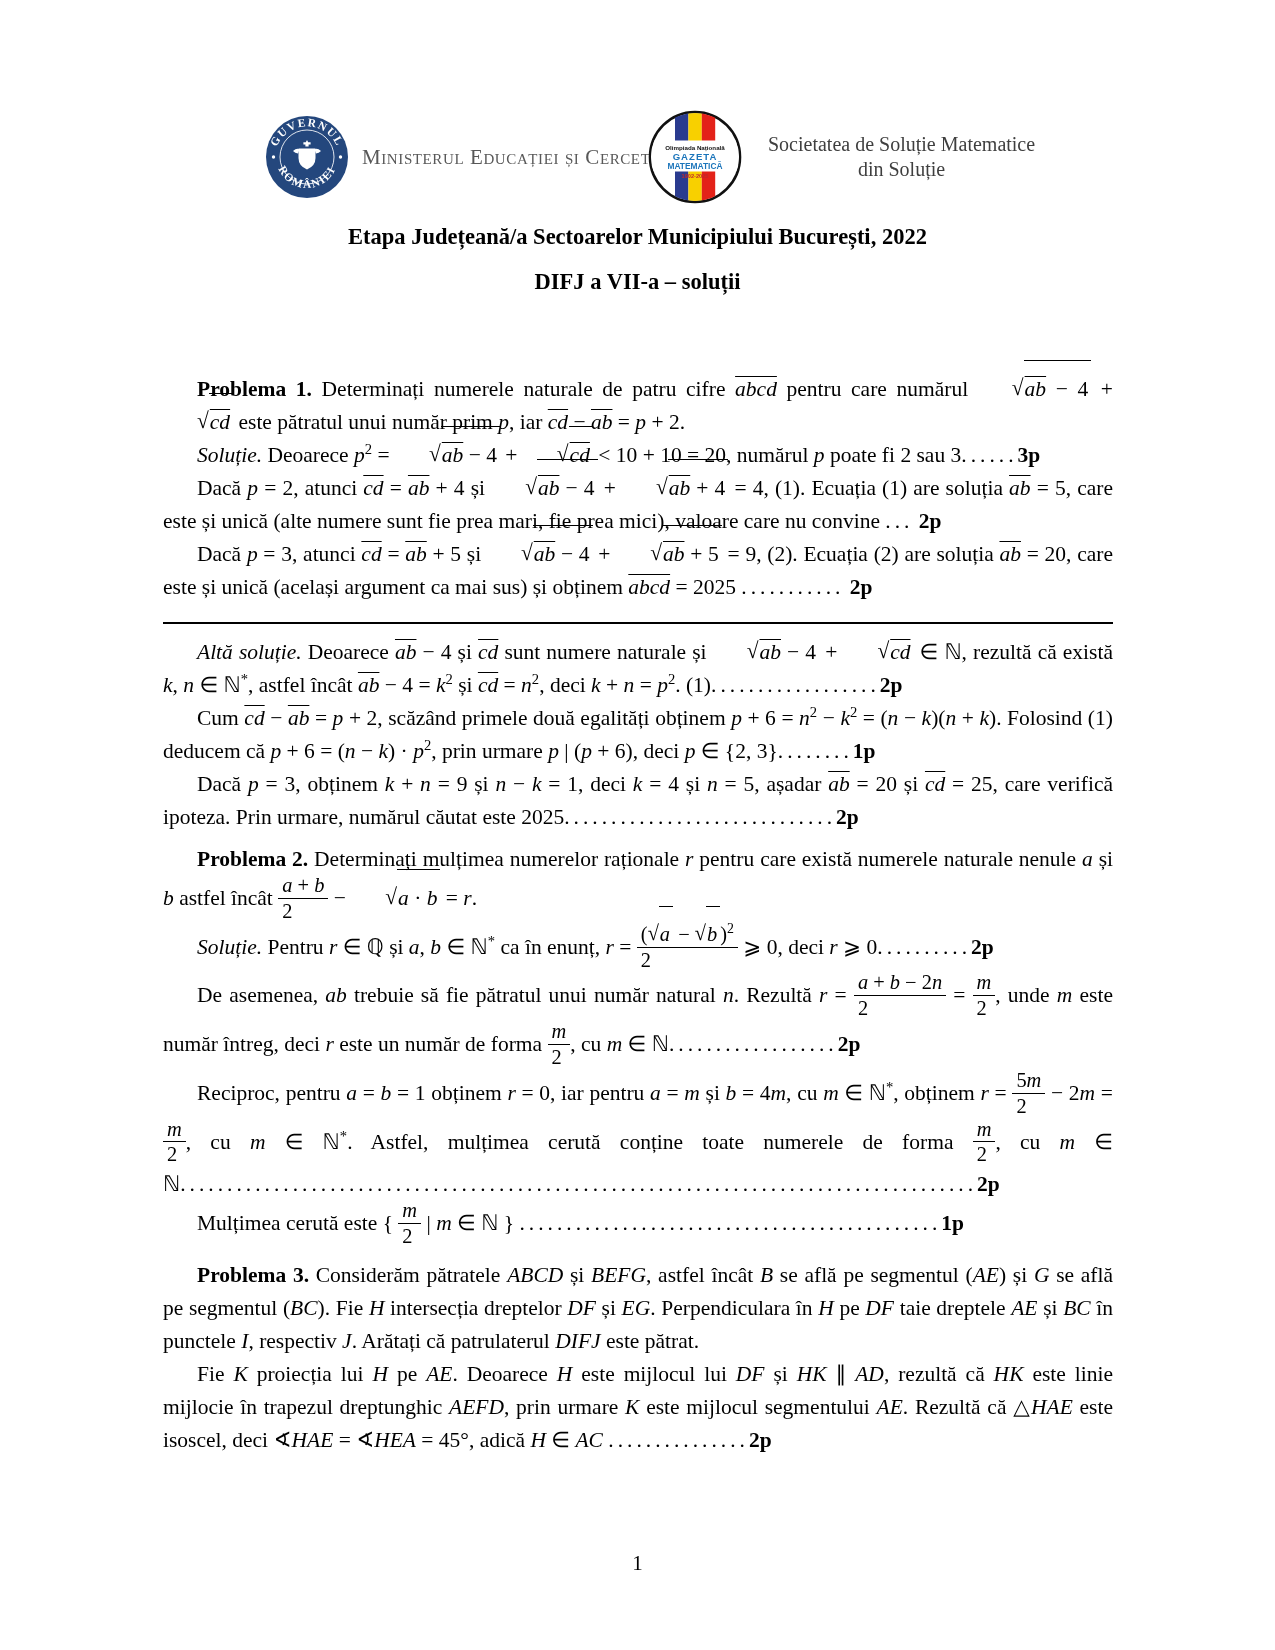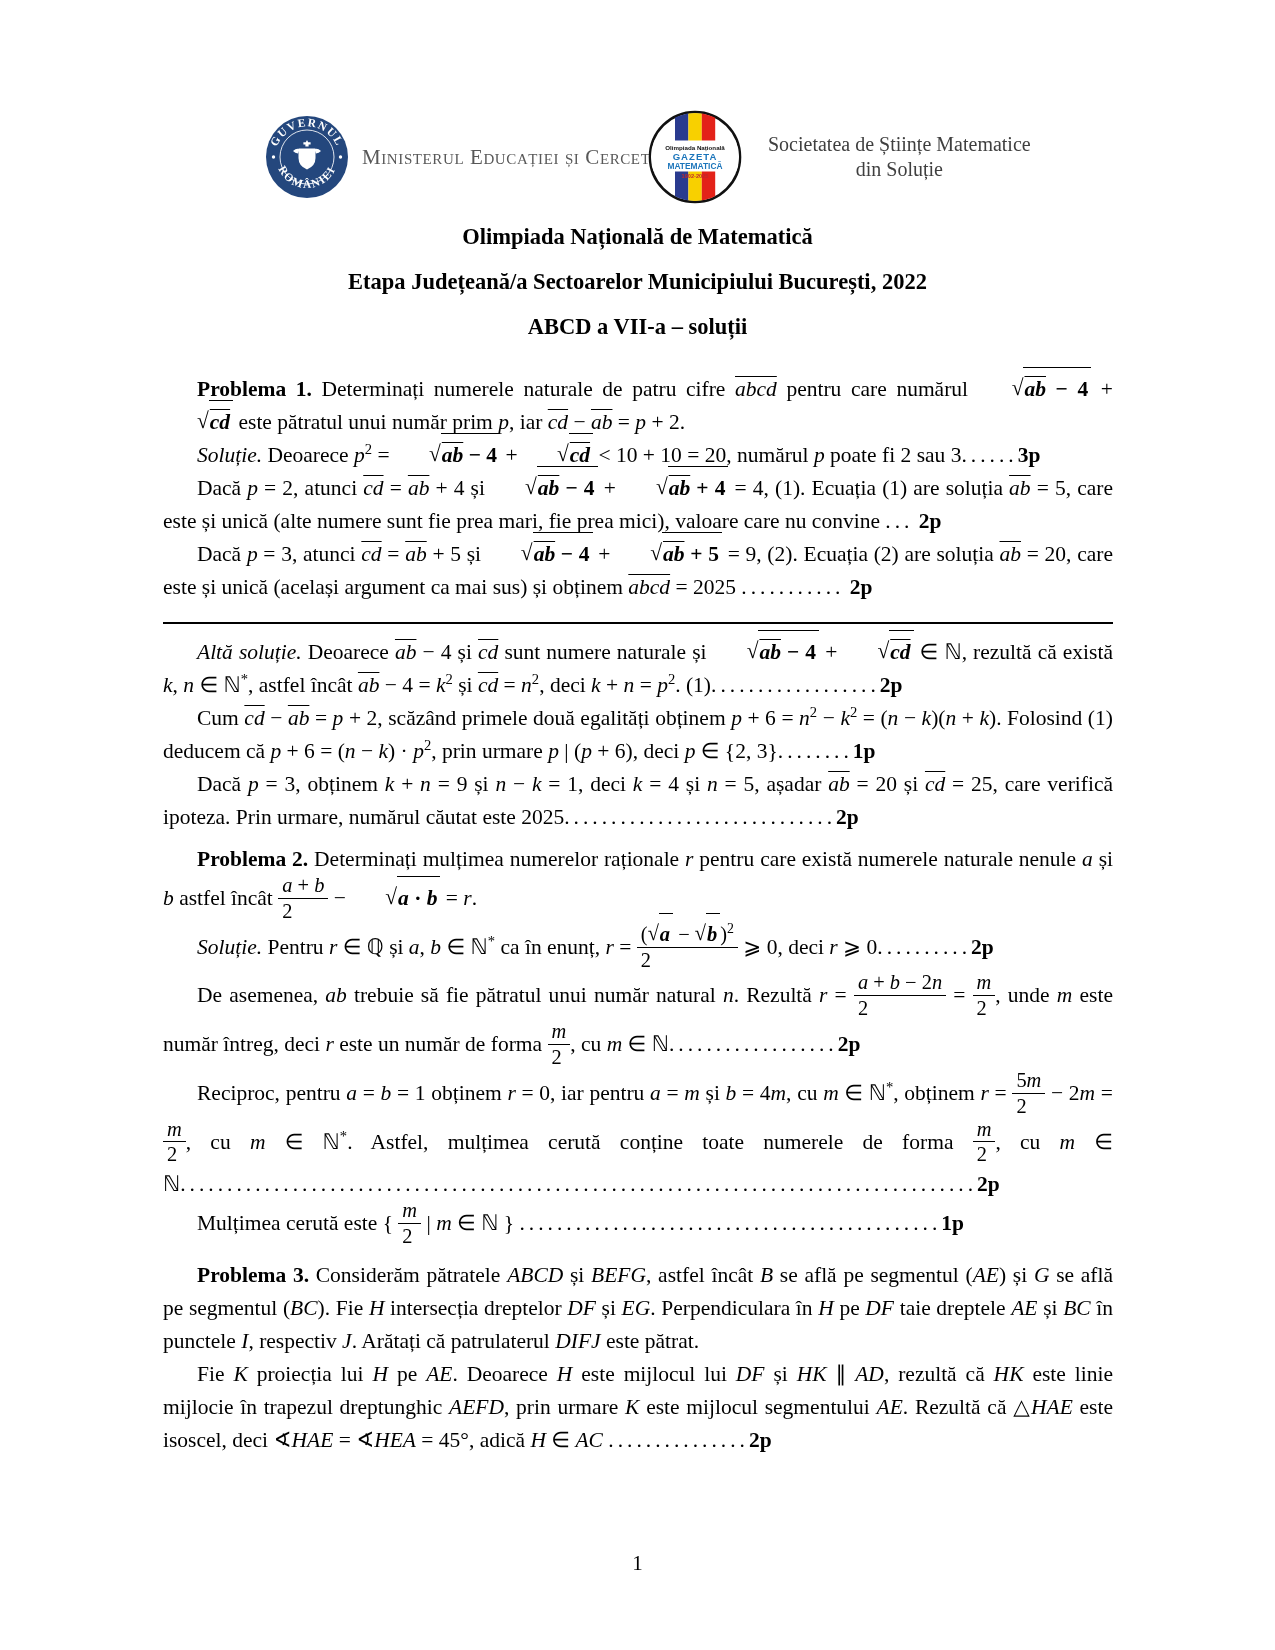--- a/index.html
+++ b/index.html
@@ -26,21 +26,21 @@
   }
   .par{margin:0;text-indent:34px;}
   .sp{margin-top:9px;}
   .attr-line{text-align:right;text-indent:0;margin:0;}
   .rule{border:none;border-top:2.4px solid #000;margin:18px 0 12px 0;height:0;}
   
   i.mv{font-style:italic;}
   .ov{text-decoration:overline;text-decoration-thickness:1.2px;}
   .sqrt{white-space:nowrap;}
   .sqrt .rs{display:inline-block;transform:translateY(-1px) scaleY(1.05);}
-  .sqrt .rad{border-top:1.4px solid #000;padding:9px 3px 0 1px;font-weight:bold;}
+  .sqrt .rad{border-top:1.4px solid #000;padding:16px 3px 0 1px;}
   .frac{
     display:inline-block;vertical-align:middle;
     line-height:1.12;font-size:0.95em;text-indent:0;transform:translateY(-2px);
   }
   .frac .fn{display:block;padding:0 4px 1px 4px;}
   .frac .fd{display:block;border-top:1.3px solid #000;padding:1px 4px 0 4px;}
   sup{font-size:0.68em;line-height:0;}
   .ld{letter-spacing:4px;}
   
   .footer{position:absolute;bottom:74px;left:0;width:1275px;text-align:center;font-size:21px;}
@@ -89,31 +89,30 @@
         <rect x="40.4" y="2" width="13.4" height="90" fill="#f8d000"></rect>
         <rect x="53.8" y="2" width="13.4" height="90" fill="#e32219"></rect>
         <rect x="2" y="30.5" width="90" height="31" fill="#ffffff"></rect>
       </g>
       <text x="47" y="39.5" text-anchor="middle" font-size="6.2" font-weight="bold" fill="#111111" font-family="Liberation Sans, sans-serif">Olimpiada Națională</text>
       <text x="47" y="49.5" text-anchor="middle" font-size="9.6" font-weight="bold" letter-spacing="1" fill="#1b75bb" font-family="Liberation Sans, sans-serif">GAZETA</text>
       <text x="47" y="59" text-anchor="middle" font-size="8.4" font-weight="bold" fill="#1b75bb" font-family="Liberation Sans, sans-serif">MATEMATICĂ</text>
       <text x="47" y="67.5" text-anchor="middle" font-size="5.6" font-weight="bold" fill="#c1272d" font-family="Liberation Sans, sans-serif">1902-2025</text>
     </svg>
     <div class="society">
-      <div>Societatea de Științe Matematice</div>
+      <div>Societatea de Soluție Matematice</div>
       <div>din Soluție</div>
     </div>
   </div>
 
 </div>
 
 <div class="titles">
-  <div class="t">Olimpiada Națională de Matematică</div>
   <div class="t">Etapa Județeană/a Sectoarelor Municipiului București, 2022</div>
-  <div class="t">ABCD a VII-a – soluții</div>
+  <div class="t">DIFJ a VII-a – soluții</div>
 </div>
 
 <div id="doc">
     <div class="par sp"><b>Problema 1.</b> Determinați numerele naturale de patru cifre <span class="ov"><i class="mv">abcd</i></span> pentru care numărul <span class="sqrt"><span class="rs">√</span><span class="rad"><span class="ov"><i class="mv">ab</i></span> − 4</span></span> + <span class="sqrt"><span class="rs">√</span><span class="rad"><span class="ov"><i class="mv">cd</i></span></span></span> este pătratul unui număr prim <i class="mv">p</i>, iar <span class="ov"><i class="mv">cd</i></span> − <span class="ov"><i class="mv">ab</i></span> = <i class="mv">p</i> + 2.</div>
     <div class="par"><i class="mv">Soluție.</i> Deoarece <i class="mv">p</i><sup>2</sup> = <span class="sqrt"><span class="rs">√</span><span class="rad"><span class="ov"><i class="mv">ab</i></span> − 4</span></span> + <span class="sqrt"><span class="rs">√</span><span class="rad"><span class="ov"><i class="mv">cd</i></span></span></span> &lt; 10 + 10 = 20, numărul <i class="mv">p</i> poate fi 2 sau 3<span class="ld">......</span><b>3p</b></div>
     <div class="par">Dacă <i class="mv">p</i> = 2, atunci <span class="ov"><i class="mv">cd</i></span> = <span class="ov"><i class="mv">ab</i></span> + 4 și <span class="sqrt"><span class="rs">√</span><span class="rad"><span class="ov"><i class="mv">ab</i></span> − 4</span></span> + <span class="sqrt"><span class="rs">√</span><span class="rad"><span class="ov"><i class="mv">ab</i></span> + 4</span></span> = 4, (1). Ecuația (1) are soluția <span class="ov"><i class="mv">ab</i></span> = 5, care este și unică (alte numere sunt fie prea mari, fie prea mici), valoare care nu convine <span class="ld">...</span> <b>2p</b></div>
     <div class="par">Dacă <i class="mv">p</i> = 3, atunci <span class="ov"><i class="mv">cd</i></span> = <span class="ov"><i class="mv">ab</i></span> + 5 și <span class="sqrt"><span class="rs">√</span><span class="rad"><span class="ov"><i class="mv">ab</i></span> − 4</span></span> + <span class="sqrt"><span class="rs">√</span><span class="rad"><span class="ov"><i class="mv">ab</i></span> + 5</span></span> = 9, (2). Ecuația (2) are soluția <span class="ov"><i class="mv">ab</i></span> = 20, care este și unică (același argument ca mai sus) și obținem <span class="ov"><i class="mv">abcd</i></span> = 2025 <span class="ld">...........</span> <b>2p</b></div>
     <div class="rule"></div>
     <div class="par"><i class="mv">Altă soluție.</i> Deoarece <span class="ov"><i class="mv">ab</i></span> − 4 și <span class="ov"><i class="mv">cd</i></span> sunt numere naturale și <span class="sqrt"><span class="rs">√</span><span class="rad"><span class="ov"><i class="mv">ab</i></span> − 4</span></span> + <span class="sqrt"><span class="rs">√</span><span class="rad"><span class="ov"><i class="mv">cd</i></span></span></span> ∈ ℕ, rezultă că există <i class="mv">k</i>, <i class="mv">n</i> ∈ ℕ<sup>*</sup>, astfel încât <span class="ov"><i class="mv">ab</i></span> − 4 = <i class="mv">k</i><sup>2</sup> și <span class="ov"><i class="mv">cd</i></span> = <i class="mv">n</i><sup>2</sup>, deci <i class="mv">k</i> + <i class="mv">n</i> = <i class="mv">p</i><sup>2</sup>. (1)<span class="ld">..................</span><b>2p</b></div>
     <div class="par">Cum <span class="ov"><i class="mv">cd</i></span> − <span class="ov"><i class="mv">ab</i></span> = <i class="mv">p</i> + 2, scăzând primele două egalități obținem <i class="mv">p</i> + 6 = <i class="mv">n</i><sup>2</sup> − <i class="mv">k</i><sup>2</sup> = (<i class="mv">n</i> − <i class="mv">k</i>)(<i class="mv">n</i> + <i class="mv">k</i>). Folosind (1) deducem că <i class="mv">p</i> + 6 = (<i class="mv">n</i> − <i class="mv">k</i>) · <i class="mv">p</i><sup>2</sup>, prin urmare <i class="mv">p</i> | (<i class="mv">p</i> + 6), deci <i class="mv">p</i> ∈ {2, 3}<span class="ld">........</span><b>1p</b></div>

